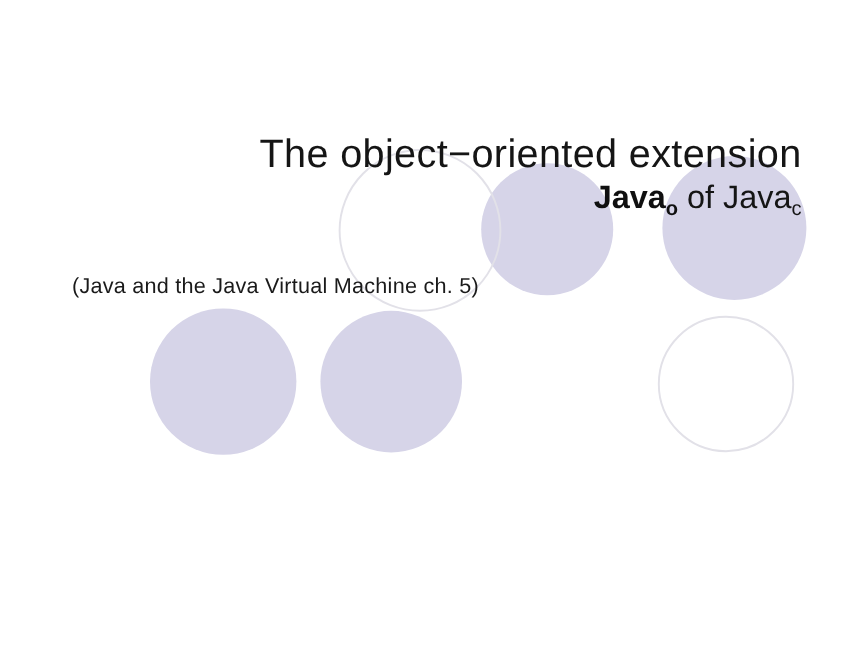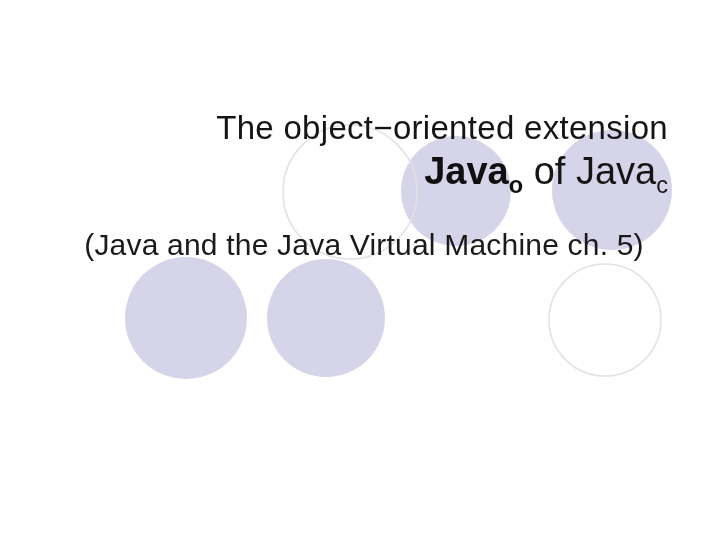--- a/index.html
+++ b/index.html
@@ -54,21 +54,21 @@
   .title-line {
     font-size: 33px;
     font-weight: 400;
     color: #151515;
     line-height: 1.22;
     letter-spacing: 0.3px;
     white-space: nowrap;
   }
 
   .title-line-2 {
-    font-size: 38px;
+    font-size: 27px;
     line-height: 1.22;
     color: #151515;
     white-space: nowrap;
   }
 
   .java-bold {
     font-weight: 700;
     color: #101010;
   }
   .java-plain {
@@ -83,22 +83,22 @@
     font-size: 0.62em;
     vertical-align: sub;
     line-height: 0;
   }
 
   #subtitle {
     position: absolute;
     left: 60px;
     top: 228px;
     width: 608px;
-    text-align: center;
-    font-size: 30px;
+    text-align: left;
+    font-size: 18px;
     font-weight: 400;
     color: #1a1a1a;
     letter-spacing: 0.2px;
     white-space: nowrap;
   }
 
   #author {
     position: absolute;
     left: 60px;
     top: 372px;

